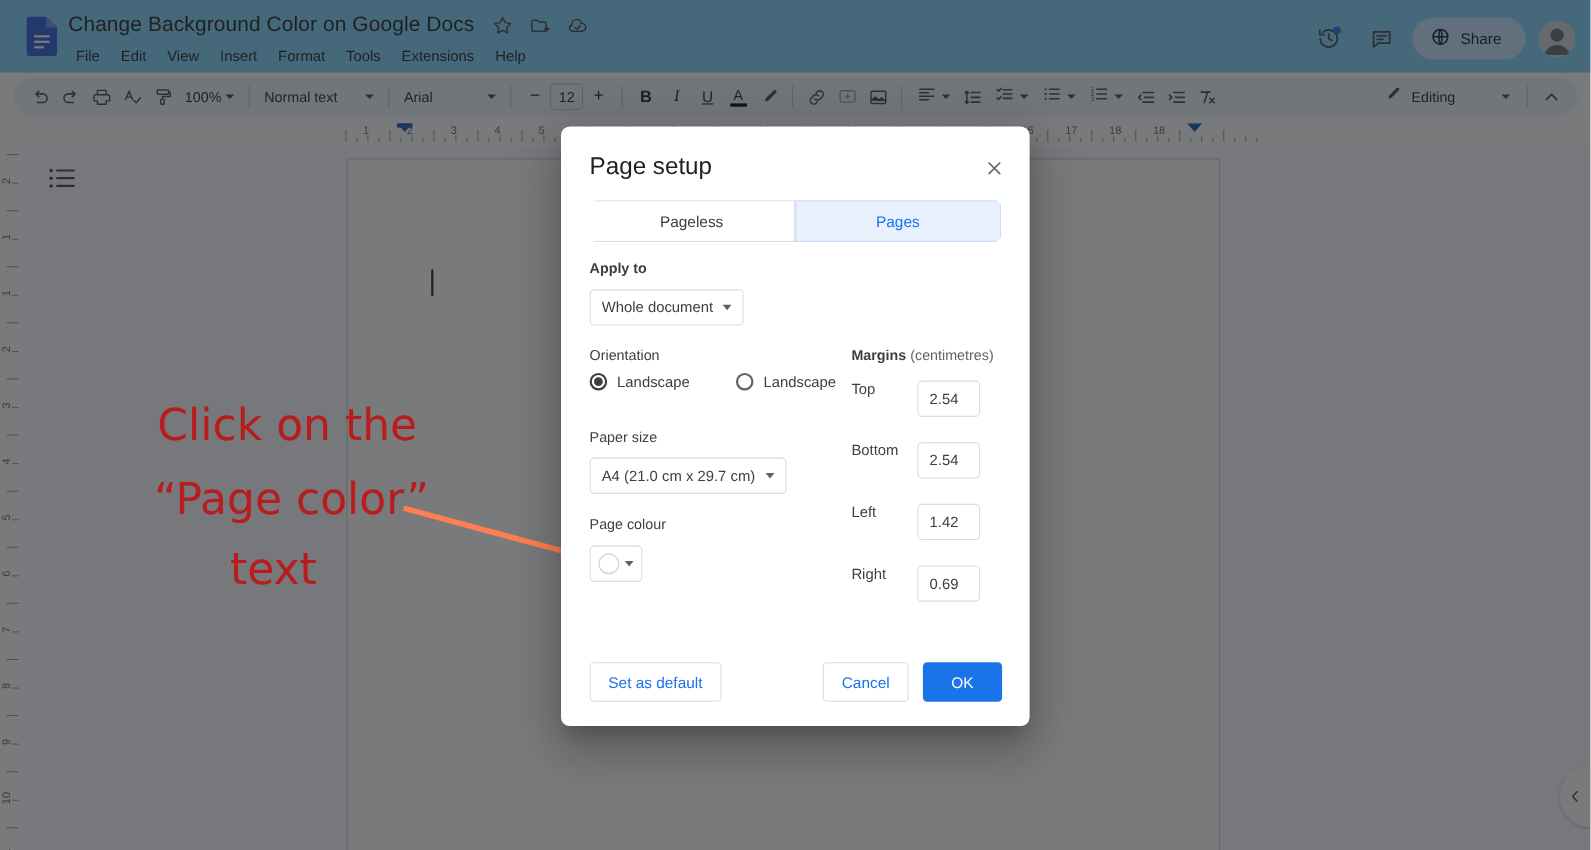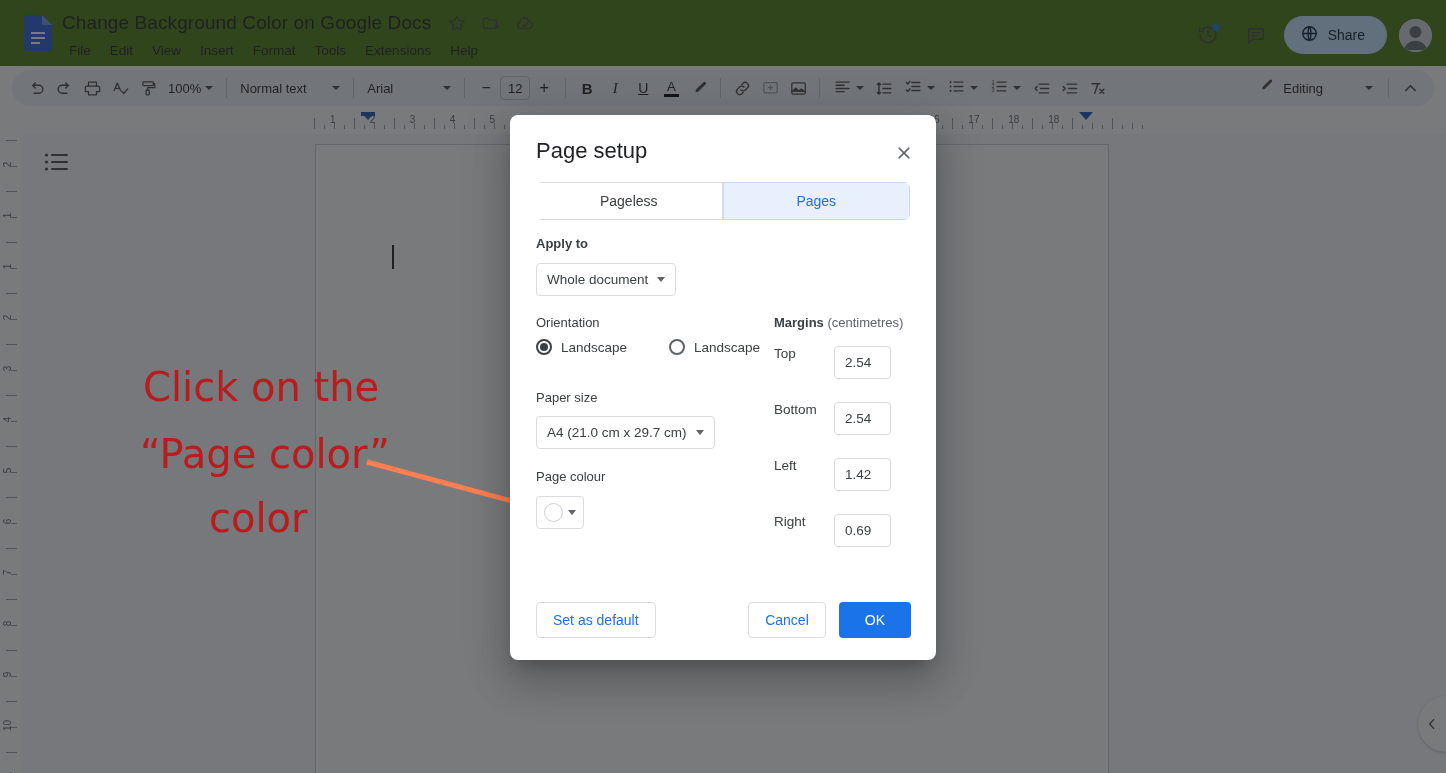--- a/index.html
+++ b/index.html
@@ -8,21 +8,21 @@
     overflow: hidden;
     font-family: "Liberation Sans", sans-serif;
     background: #ffffff;
   }
   #app { position: relative; width: 1446px; height: 773px; background: #fff; }
 
   
   .chrome { position: absolute; inset: 0; background: #ffffff; }
 
   
-  .header { position: absolute; left: 0; top: 0; width: 1446px; height: 66px; background:#4d7c0f; }
+  .header { position: absolute; left: 0; top: 0; width: 1446px; height: 66px; background:#7dd3fc; }
   .doc-icon {
     position: absolute; left: 24px; top: 15px; width: 28px; height: 36px;
   }
   .title-row { position: absolute; left: 62px; top: 12px; display: flex; align-items: center; }
   .doc-title { font-size: 19px; color: #1f1f1f; letter-spacing: .1px; white-space: nowrap; }
   .title-icons { display: flex; align-items: center; gap: 14px; margin-left: 16px; }
   .ticon { width: 20px; height: 20px; display:block; }
 
   .menubar { position: absolute; left: 62px; top: 40px; display: flex; gap: 5px; }
   .menu-item {
@@ -621,21 +621,21 @@
         </svg>
       </div>
     </div>
   </div>
 
   <div class="scrim"></div>
 
   <div class="annotation">
     <div class="anno-text" style="left:143px; top:366px;">Click on the</div>
     <div class="anno-text" style="left:140px; top:433px;">“Page color”</div>
-    <div class="anno-text" style="left:209px; top:497px;">color</div>
+    <div class="anno-text" style="left:209px; top:497px;">text</div>
     <svg style="position:absolute;left:0;top:0;width:1446px;height:773px">
       <defs>
         <marker id="ah" markerWidth="7" markerHeight="7" refX="1" refY="3.5" orient="auto">
           <path d="M0,0 L7,3.5 L0,7 z" fill="#ff7f50"></path>
         </marker>
       </defs>
       <line x1="367" y1="462" x2="523" y2="504" stroke="#ff7f50" stroke-width="5" marker-end="url(#ah)"></line>
     </svg>
   </div>
 

